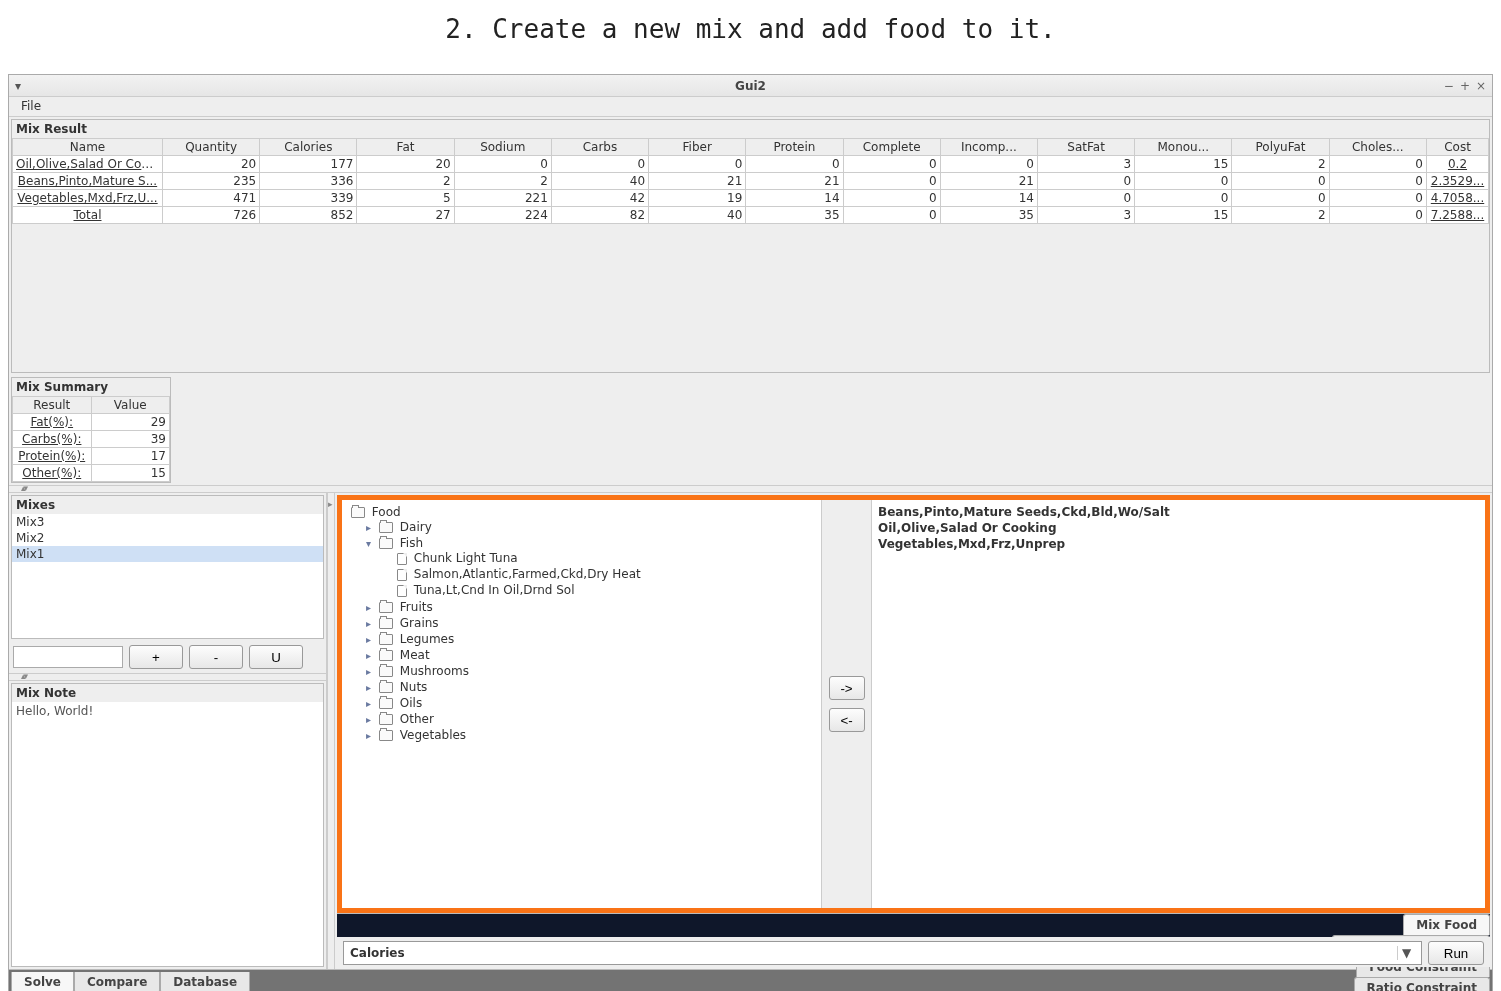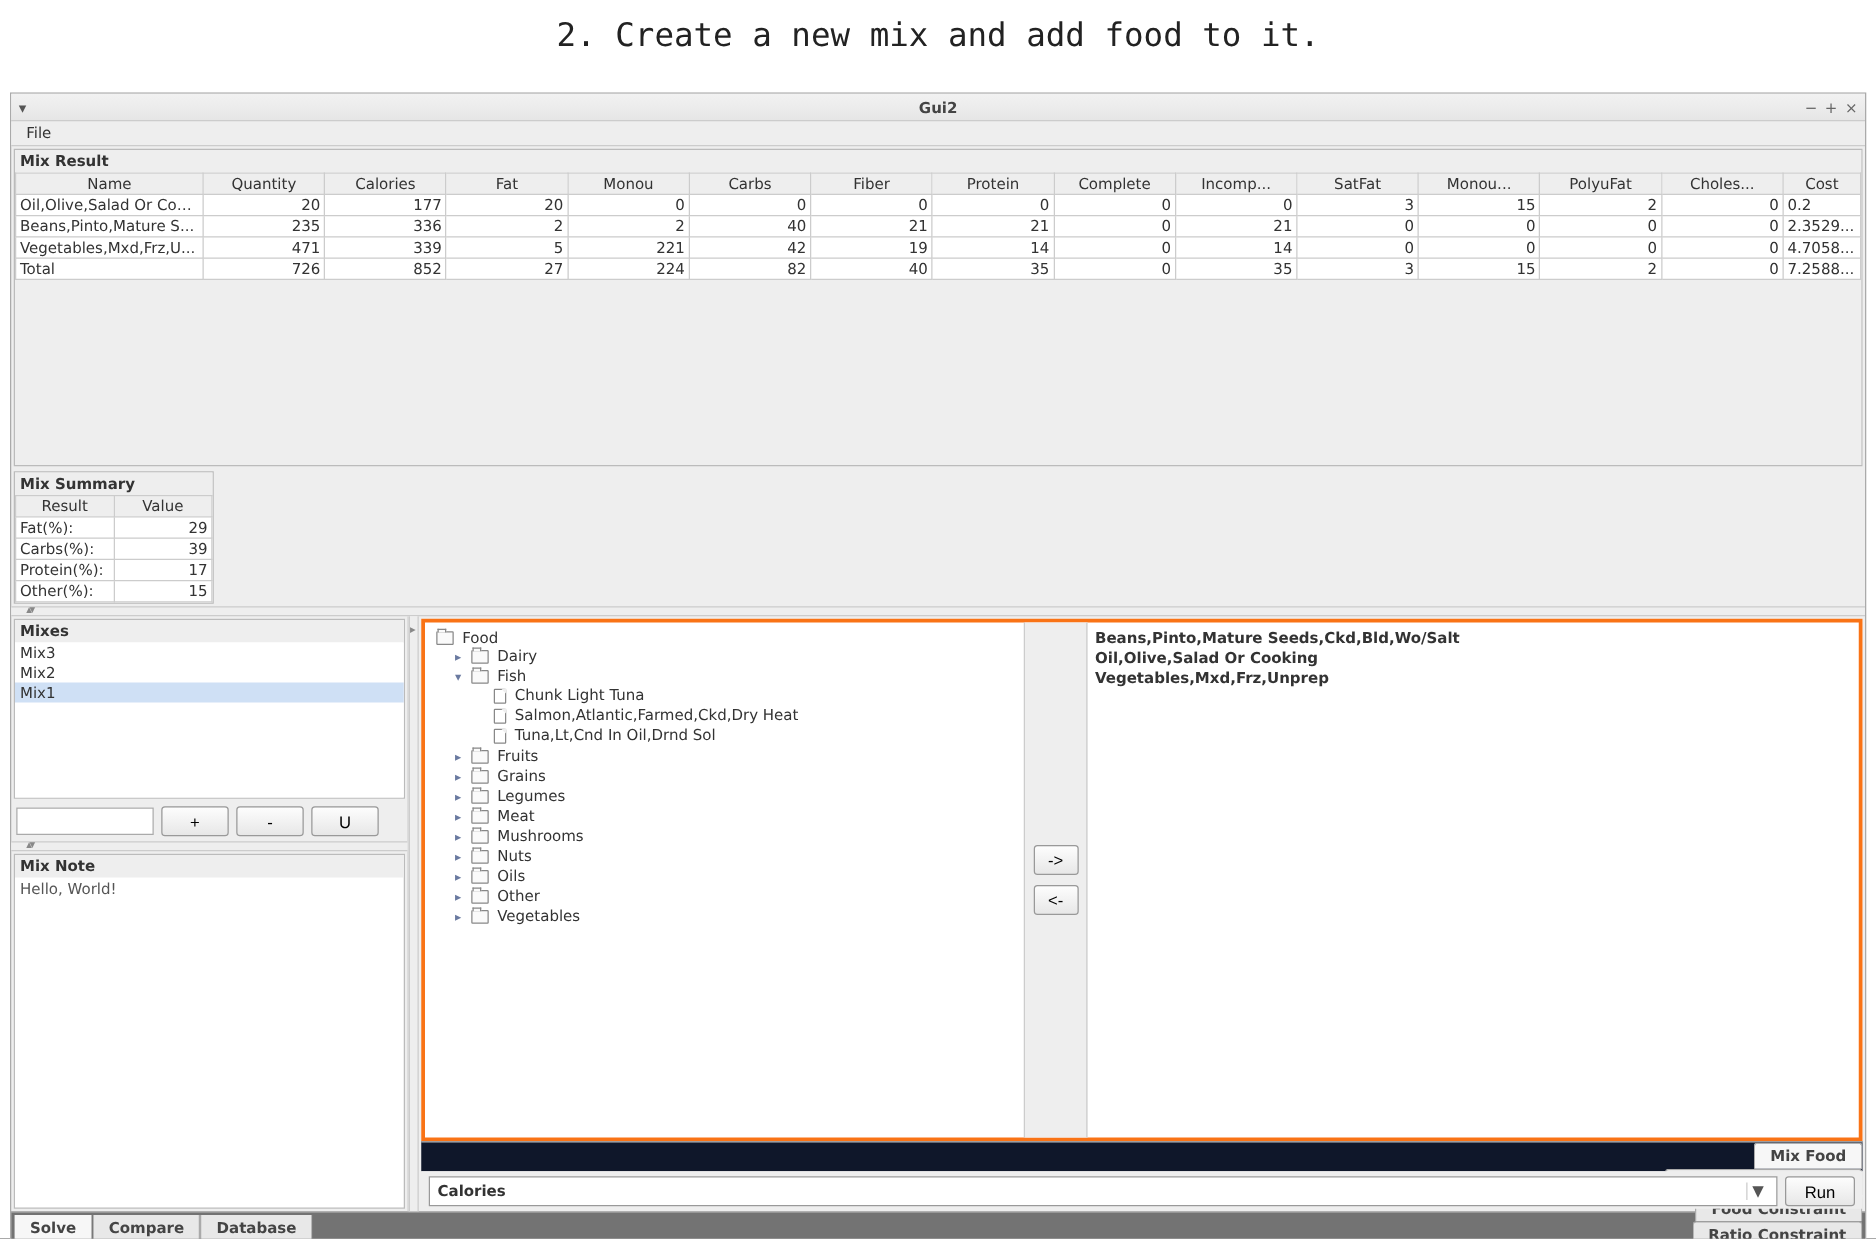--- a/index.html
+++ b/index.html
@@ -15,21 +15,21 @@
   .menubar span { padding: 2px 6px; cursor: default; }
 
   .top-area { display: flex; flex-direction: column; }
   .mix-result-group { flex: 1; border: 1px solid #bbb; margin: 2px; background: #eee; }
   .mix-summary-group { width: 160px; border: 1px solid #bbb; margin: 2px; background: #eee; }
   .group-title { font-weight: bold; padding: 2px 4px; color: #333; background: #eee; }
   table { border-collapse: collapse; width: 100%; background: #fff; table-layout: fixed; }
   th, td { border: 1px solid #ccc; padding: 1px 3px; font-weight: normal; font-size: 12px; overflow: hidden; text-overflow: ellipsis; white-space: nowrap; }
   th { background: #eee; text-align: center; }
   td.num { text-align: right; }
-  td.txt { text-align: left; }
+  td.txt { text-align: center; text-decoration: underline; }
   .mix-result-group table th:first-child { width: 150px; }
   .mix-result-group table th:last-child { width: 62px; }
   .mix-summary-group table th { width: 50%; }
 
   .splitter-h { height: 8px; background: #eee; border-top: 1px solid #ccc; border-bottom: 1px solid #ccc; position: relative; }
   .splitter-h::before { content: "▴▾"; position: absolute; left: 12px; top: -3px; font-size: 9px; color: #888; letter-spacing: -2px; }
 
   .bottom-area { display: flex; height: 476px; }
   .left-col { width: 318px; display: flex; flex-direction: column; border-right: 1px solid #ccc; }
   .mixes-group { border: 1px solid #bbb; margin: 2px; background: #fff; }
@@ -39,21 +39,21 @@
   .mix-btns { display: flex; gap: 6px; padding: 4px; align-items: center; }
   .mix-btns input { width: 110px; height: 22px; border: 1px solid #aaa; padding: 0 3px; }
   .mix-btns button { width: 54px; height: 24px; background: linear-gradient(#fdfdfd,#e7e7e7); border: 1px solid #999; border-radius: 3px; cursor: default; }
   .mix-note-group { flex: 1; border: 1px solid #bbb; margin: 2px; background: #fff; display: flex; flex-direction: column; }
   .mix-note-body { flex: 1; padding: 2px 4px; color: #555; }
 
   .splitter-v { width: 8px; background: #eee; border-left: 1px solid #ccc; border-right: 1px solid #ccc; position: relative; }
   .splitter-v::before { content: "▸"; position: absolute; top: 6px; left: 0; font-size: 9px; color: #888; }
 
   .right-col { flex: 1; display: flex; flex-direction: column; margin: 2px; }
-  .food-panels { flex: 1; display: flex; border: 3px solid #f97316; background: #fff; }
+  .food-panels { flex: 1; display: flex; border: 5px solid #f97316; background: #fff; }
   .tree-panel { width: 480px; border-right: 1px solid #ccc; padding: 4px 6px; overflow: auto; }
   .move-buttons { width: 50px; display: flex; flex-direction: column; justify-content: center; align-items: center; gap: 8px; background: #eee; border-right: 1px solid #ccc; }
   .move-buttons button { width: 36px; height: 24px; background: linear-gradient(#fdfdfd,#e7e7e7); border: 1px solid #999; border-radius: 3px; cursor: default; }
   .added-panel { flex: 1; padding: 4px 6px; }
   .added-panel div { font-weight: bold; color: #333; padding: 1px 0; }
 
   .tree ul { list-style: none; padding-left: 18px; }
   .tree > ul { padding-left: 0; }
   .tree li { padding: 1px 0; white-space: nowrap; }
   .tree .toggle { display: inline-block; width: 10px; color: #668; font-size: 10px; cursor: default; }
@@ -102,21 +102,21 @@
   <div class="top-area">
     <div class="mix-result-group">
       <div class="group-title">Mix Result</div>
       <table>
         <thead>
               <tr id="mr-head">
                 <th>Name</th>
                 <th>Quantity</th>
                 <th>Calories</th>
                 <th>Fat</th>
-                <th>Monou</th>
+                <th>Sodium</th>
                 <th>Carbs</th>
                 <th>Fiber</th>
                 <th>Protein</th>
                 <th>Complete</th>
                 <th>Incomp...</th>
                 <th>SatFat</th>
                 <th>Monou...</th>
                 <th>PolyuFat</th>
                 <th>Choles...</th>
                 <th>Cost</th>

